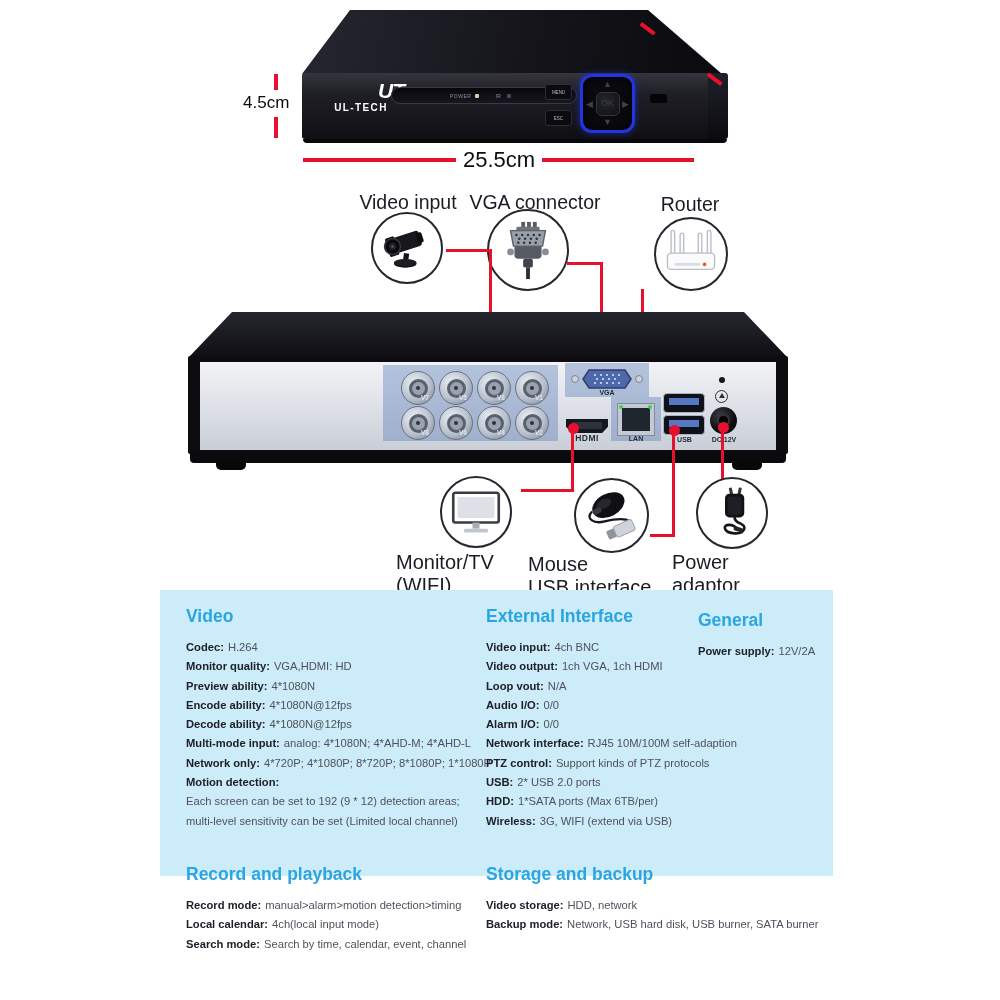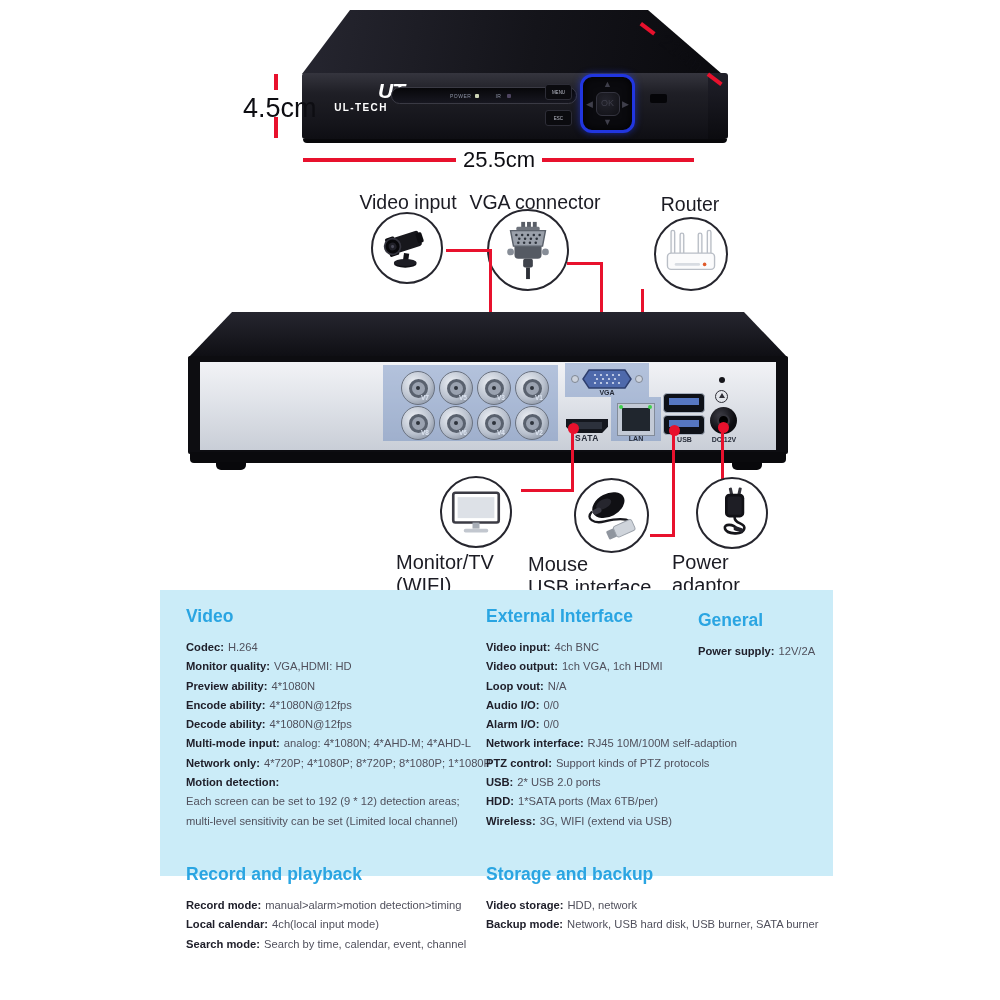--- a/index.html
+++ b/index.html
@@ -35,21 +35,21 @@
   .dp-down{bottom:3px;left:50%;transform:translateX(-50%);}
   .dp-left{left:3px;top:50%;transform:translateY(-50%);}
   .dp-right{right:3px;top:50%;transform:translateY(-50%);}
   .ok{position:absolute;left:50%;top:50%;transform:translate(-50%,-50%);width:22px;height:22px;
       border-radius:6px;background:radial-gradient(circle at 40% 35%,#24242d,#101015);
       border:1px solid #34343f;color:#dfdfe9;font-size:7.5px;font-weight:normal;
       display:flex;align-items:center;justify-content:center;}
   .notch{left:650px;top:94px;width:17px;height:9px;background:#050508;border-radius:2px;}
 
   
-  .dim-text{font-size:27px;color:#0d0d12;}
+  .dim-text{font-size:17px;color:#0d0d12;}
   .rl{position:absolute;background:#e8112d;}
   .rdot{position:absolute;width:11px;height:11px;border-radius:50%;background:#e8112d;}
   .dimd-wrap{left:648px;top:14px;display:flex;align-items:center;gap:9px;
              transform:rotate(37deg);transform-origin:0 0;}
   .dimd-dash{width:17px;height:4px;background:#e8112d;}
 
   
   .co-label{text-align:center;font-size:19.5px;color:#1b1b23;}
   .co-label2{text-align:left;font-size:20px;line-height:23px;color:#1b1b23;}
   .circle{position:absolute;border:2.5px solid #26262e;border-radius:50%;background:#fff;
@@ -273,21 +273,21 @@
           <circle cx="36" cy="17" r="1.1"></circle>
           <circle cx="42" cy="17" r="1.1"></circle>
           <circle cx="48" cy="17" r="1.1"></circle>
           <circle cx="54" cy="17" r="1.1"></circle>
       </g>
     </svg>
   </div>
   <div class="port-label" style="left:565px;top:389px;width:84px">VGA</div>
 
   <div class="abs hdmi-port"></div>
-  <div class="port-label" style="left:562px;top:433px;width:50px;font-size:8.5px;font-weight:900;letter-spacing:.5px">SATA</div>
+  <div class="port-label" style="left:562px;top:433px;width:50px;font-size:8.5px;font-weight:900;letter-spacing:.5px">HDMI</div>
 
   <div class="blue-zone" style="left:611px;top:397px;width:50px;height:44px"></div>
   <div class="abs rj45"></div>
   <div class="lan-led" style="left:619px;top:405px"></div>
   <div class="lan-led" style="left:648px;top:405px"></div>
   <div class="port-label" style="left:611px;top:435px;width:50px">LAN</div>
 
   <div class="usb-port" style="left:663px;top:393px"></div>
   <div class="usb-port" style="left:663px;top:415px"></div>
   <div class="port-label" style="left:663px;top:436px;width:43px">USB</div>

